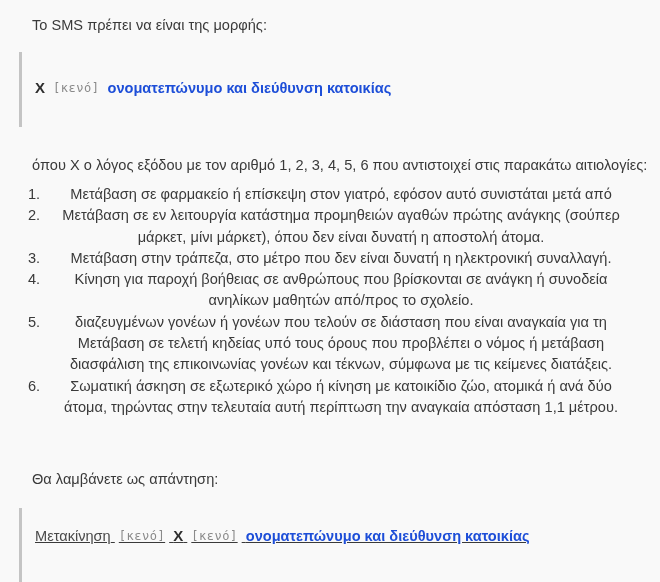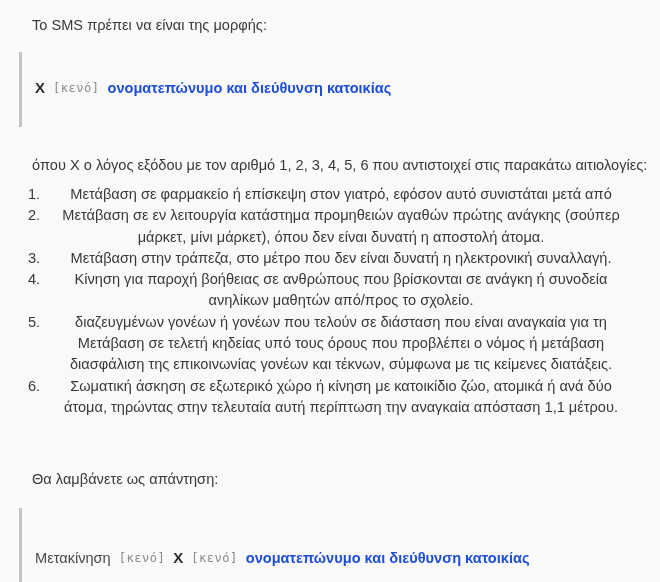--- a/index.html
+++ b/index.html
@@ -124,19 +124,19 @@
   <li>
     <span class="num">6.</span>
     <span class="txt">Σωματική άσκηση σε εξωτερικό χώρο ή κίνηση με κατοικίδιο ζώο, ατομικά ή ανά δύο</span>
     <span class="txt">άτομα, τηρώντας στην τελευταία αυτή περίπτωση την αναγκαία απόσταση 1,1 μέτρου.</span>
   </li>
 </ol>
 
 <p class="para" style="top:461px;">Θα λαμβάνετε ως απάντηση:</p>
 
 <div class="bq" style="top:508px;height:74px;"></div>
-<div class="bq-text" style="top:548px;">
+<div class="bq-text" style="top:526px;text-decoration:underline;">
   <span class="plain">Μετακίνηση</span>
   <span class="gap">[κενό]</span>
   <span class="x-code">Χ</span>
   <span class="gap">[κενό]</span>
   <span class="bold">ονοματεπώνυμο και διεύθυνση κατοικίας</span>
 </div>
 
 </body></html>

